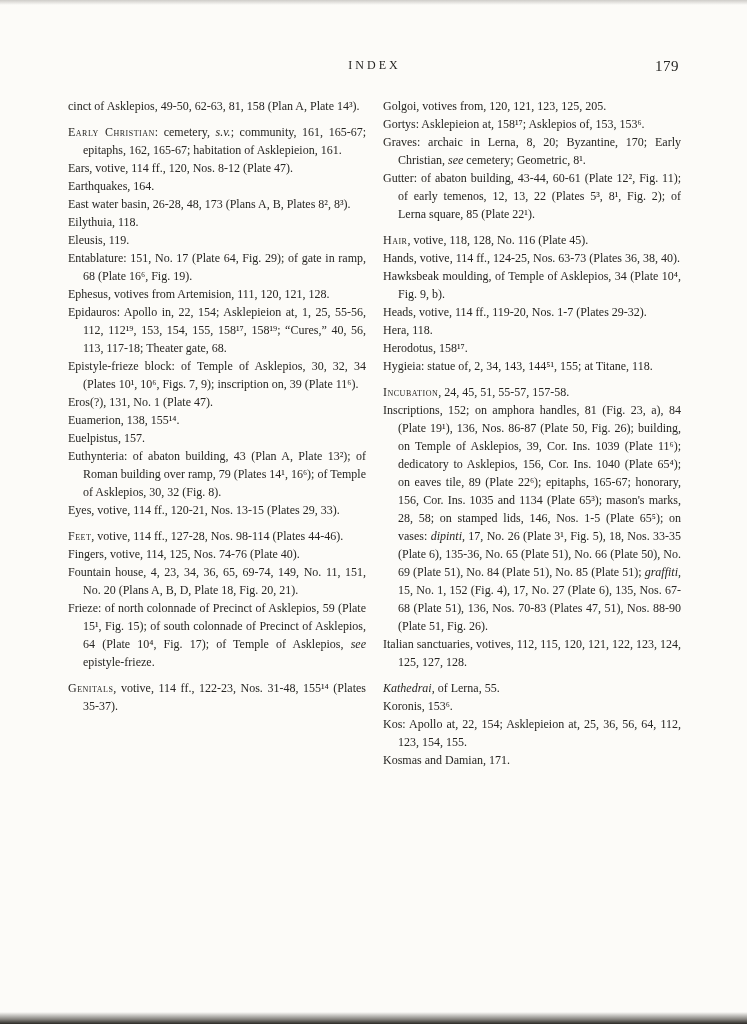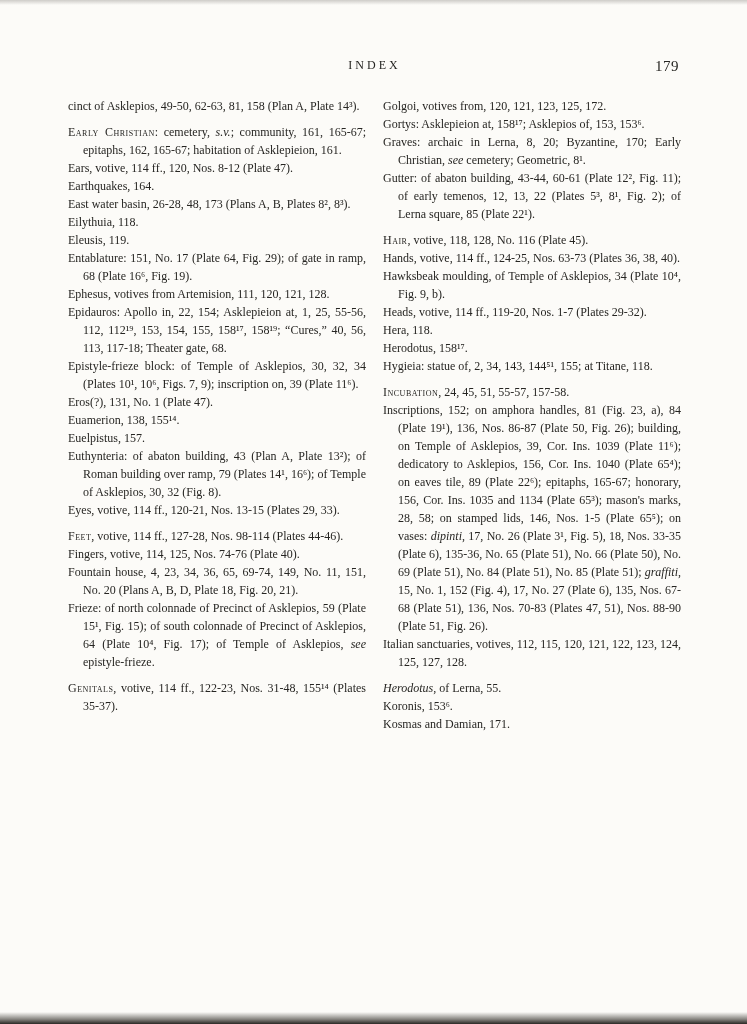--- a/index.html
+++ b/index.html
@@ -106,34 +106,35 @@
         <p class="entry"><span>Euelpistus, 157.</span></p>
         <p class="entry"><span>Euthynteria: of abaton building, 43 (Plan A, Plate 13²); of Roman building over ramp, 79 (Plates 14¹, 16⁶); of Temple of Asklepios, 30, 32 (Fig. 8).</span></p>
         <p class="entry"><span>Eyes, votive, 114 ff., 120-21, Nos. 13-15 (Plates 29, 33).</span></p>
         <p class="entry gap"><span class="smallcaps">Feet</span><span>, votive, 114 ff., 127-28, Nos. 98-114 (Plates 44-46).</span></p>
         <p class="entry"><span>Fingers, votive, 114, 125, Nos. 74-76 (Plate 40).</span></p>
         <p class="entry"><span>Fountain house, 4, 23, 34, 36, 65, 69-74, 149, No. 11, 151, No. 20 (Plans A, B, D, Plate 18, Fig. 20, 21).</span></p>
         <p class="entry"><span>Frieze: of north colonnade of Precinct of Asklepios, 59 (Plate 15¹, Fig. 15); of south colonnade of Precinct of Asklepios, 64 (Plate 10⁴, Fig. 17); of Temple of Asklepios, </span><span class="italic">see</span><span> epistyle-frieze.</span></p>
         <p class="entry gap"><span class="smallcaps">Genitals</span><span>, votive, 114 ff., 122-23, Nos. 31-48, 155¹⁴ (Plates 35-37).</span></p>
       </section>
     <section class="column" id="col-right">
-        <p class="entry"><span>Golgoi, votives from, 120, 121, 123, 125, 172.</span></p>
+        <p class="entry"><span>Golgoi, votives from, 120, 121, 123, 125, 205.</span></p>
         <p class="entry"><span>Gortys: Asklepieion at, 158¹⁷; Asklepios of, 153, 153⁶.</span></p>
         <p class="entry"><span>Graves: archaic in Lerna, 8, 20; Byzantine, 170; Early Christian, </span><span class="italic">see</span><span> cemetery; Geometric, 8¹.</span></p>
         <p class="entry"><span>Gutter: of abaton building, 43-44, 60-61 (Plate 12², Fig. 11); of early temenos, 12, 13, 22 (Plates 5³, 8¹, Fig. 2); of Lerna square, 85 (Plate 22¹).</span></p>
         <p class="entry gap"><span class="smallcaps">Hair</span><span>, votive, 118, 128, No. 116 (Plate 45).</span></p>
         <p class="entry"><span>Hands, votive, 114 ff., 124-25, Nos. 63-73 (Plates 36, 38, 40).</span></p>
         <p class="entry"><span>Hawksbeak moulding, of Temple of Asklepios, 34 (Plate 10⁴, Fig. 9, b).</span></p>
         <p class="entry"><span>Heads, votive, 114 ff., 119-20, Nos. 1-7 (Plates 29-32).</span></p>
         <p class="entry"><span>Hera, 118.</span></p>
         <p class="entry"><span>Herodotus, 158¹⁷.</span></p>
         <p class="entry"><span>Hygieia: statue of, 2, 34, 143, 144⁵¹, 155; at Titane, 118.</span></p>
         <p class="entry gap"><span class="smallcaps">Incubation</span><span>, 24, 45, 51, 55-57, 157-58.</span></p>
         <p class="entry"><span>Inscriptions, 152; on amphora handles, 81 (Fig. 23, a), 84 (Plate 19¹), 136, Nos. 86-87 (Plate 50, Fig. 26); building, on Temple of Asklepios, 39, Cor. Ins. 1039 (Plate 11⁶); dedicatory to Asklepios, 156, Cor. Ins. 1040 (Plate 65⁴); on eaves tile, 89 (Plate 22⁶); epitaphs, 165-67; honorary, 156, Cor. Ins. 1035 and 1134 (Plate 65³); mason's marks, 28, 58; on stamped lids, 146, Nos. 1-5 (Plate 65⁵); on vases: </span><span class="italic">dipinti</span><span>, 17, No. 26 (Plate 3¹, Fig. 5), 18, Nos. 33-35 (Plate 6), 135-36, No. 65 (Plate 51), No. 66 (Plate 50), No. 69 (Plate 51), No. 84 (Plate 51), No. 85 (Plate 51); </span><span class="italic">graffiti</span><span>, 15, No. 1, 152 (Fig. 4), 17, No. 27 (Plate 6), 135, Nos. 67-68 (Plate 51), 136, Nos. 70-83 (Plates 47, 51), Nos. 88-90 (Plate 51, Fig. 26).</span></p>
         <p class="entry"><span>Italian sanctuaries, votives, 112, 115, 120, 121, 122, 123, 124, 125, 127, 128.</span></p>
-        <p class="entry gap"><span class="italic">Herodotus</span><span>, of Lerna, 55.</span></p>
+        <p class="entry gap"><span class="italic">Kathedrai</span><span>, of Lerna, 55.</span></p>
         <p class="entry"><span>Koronis, 153⁶.</span></p>
+        <p class="entry"><span>Kos: Apollo at, 22, 154; Asklepieion at, 25, 36, 56, 64, 112, 123, 154, 155.</span></p>
         <p class="entry"><span>Kosmas and Damian, 171.</span></p>
       </section>
   </main>
 
   <div class="scan-edge-bottom"></div>
 </div>
 
 </body></html>

